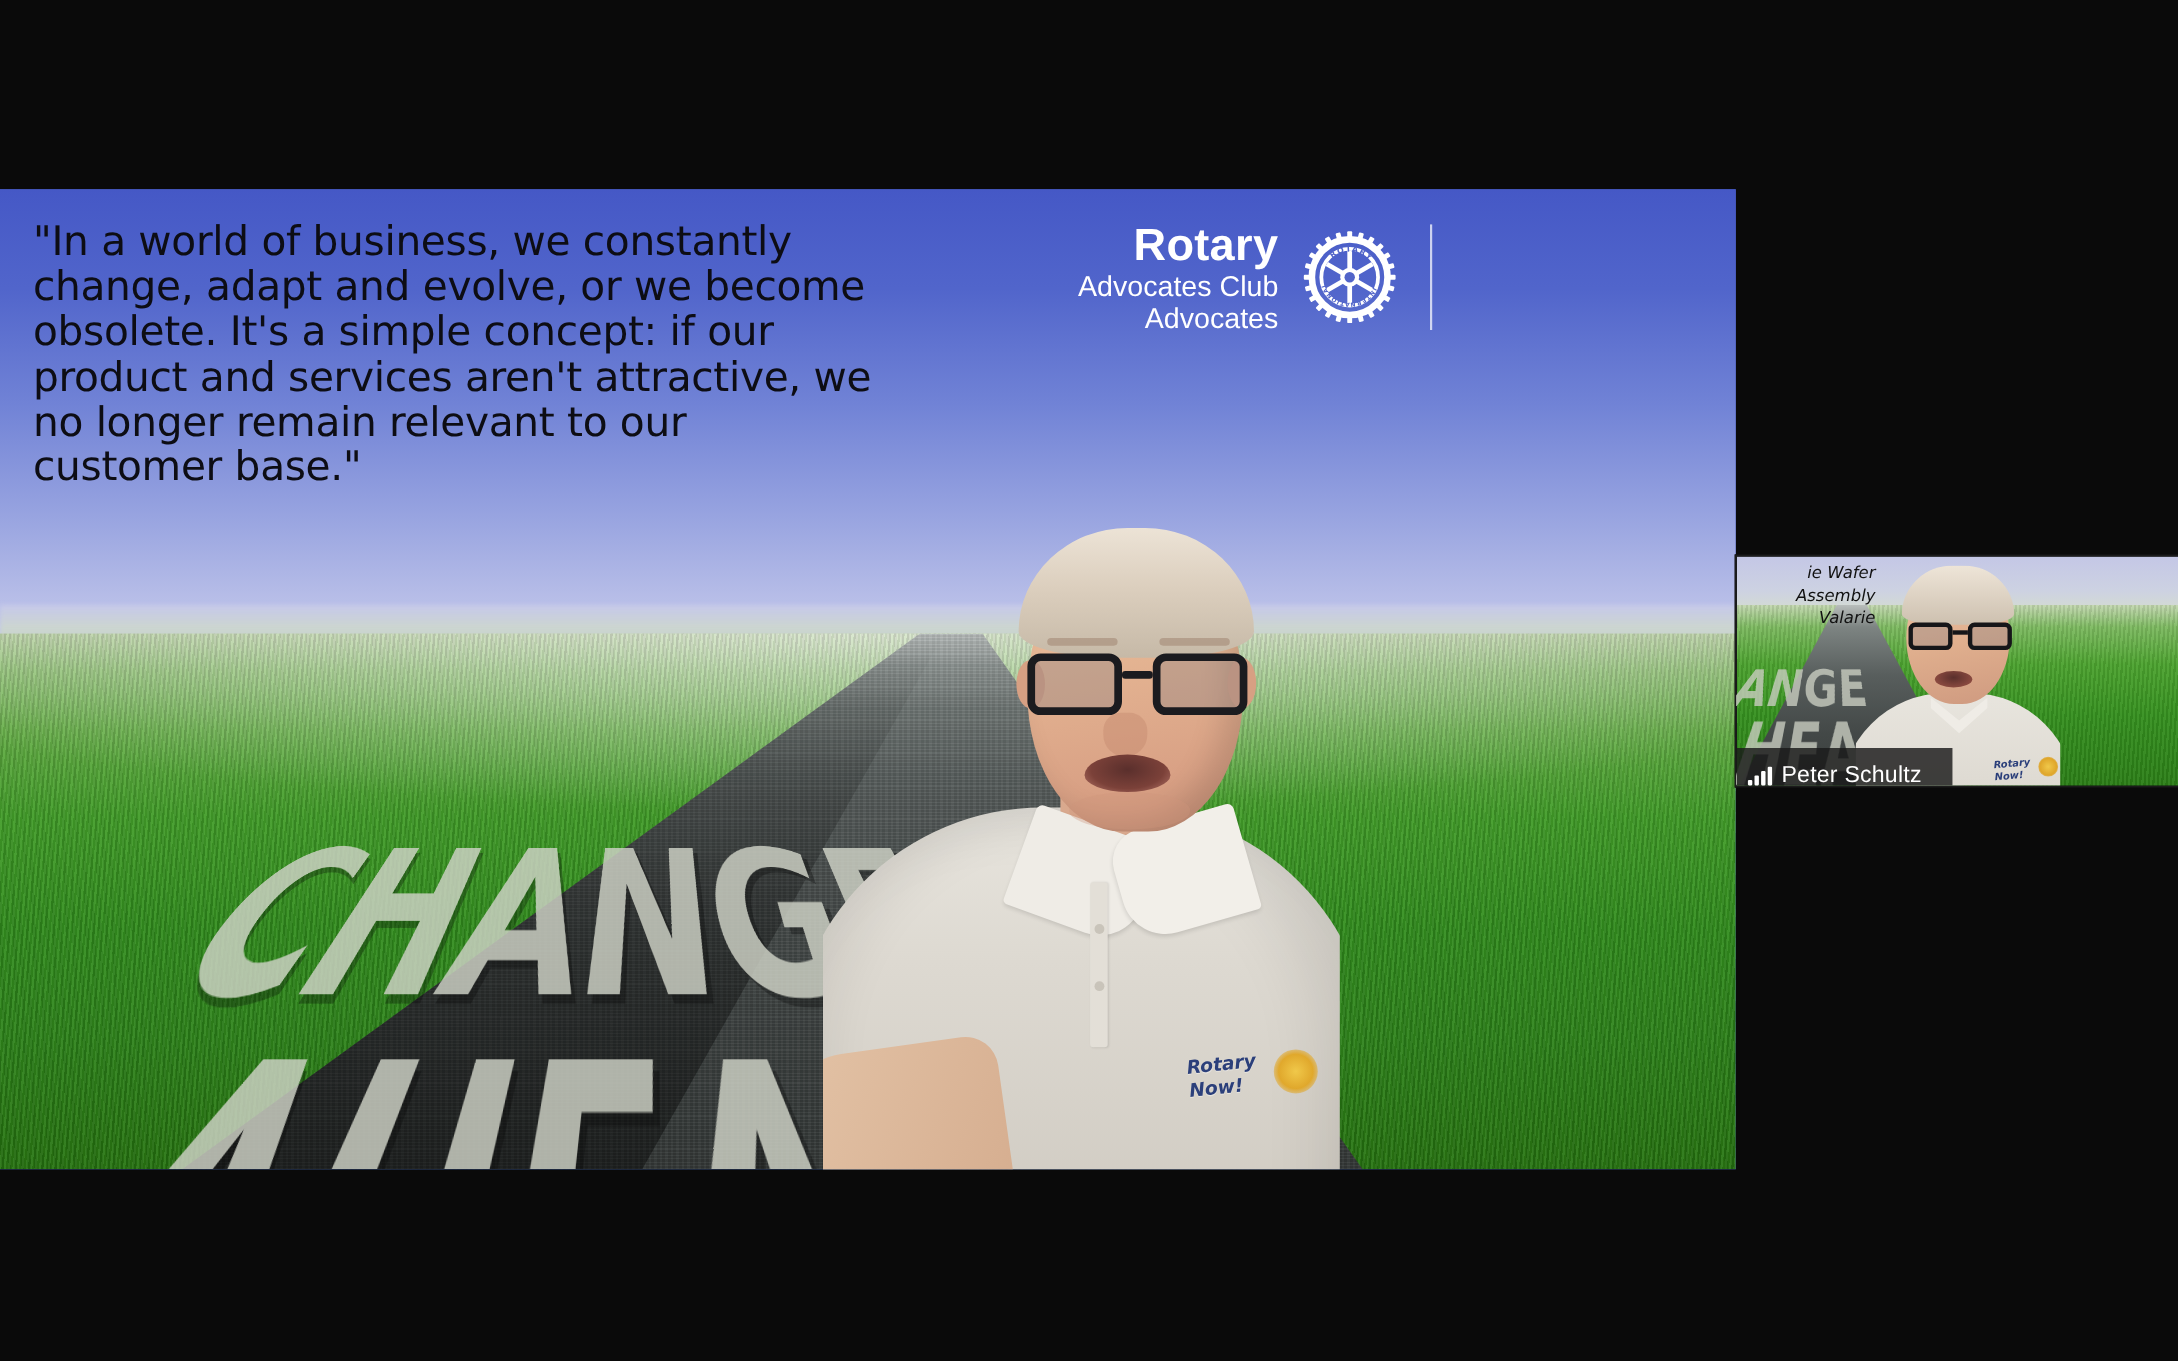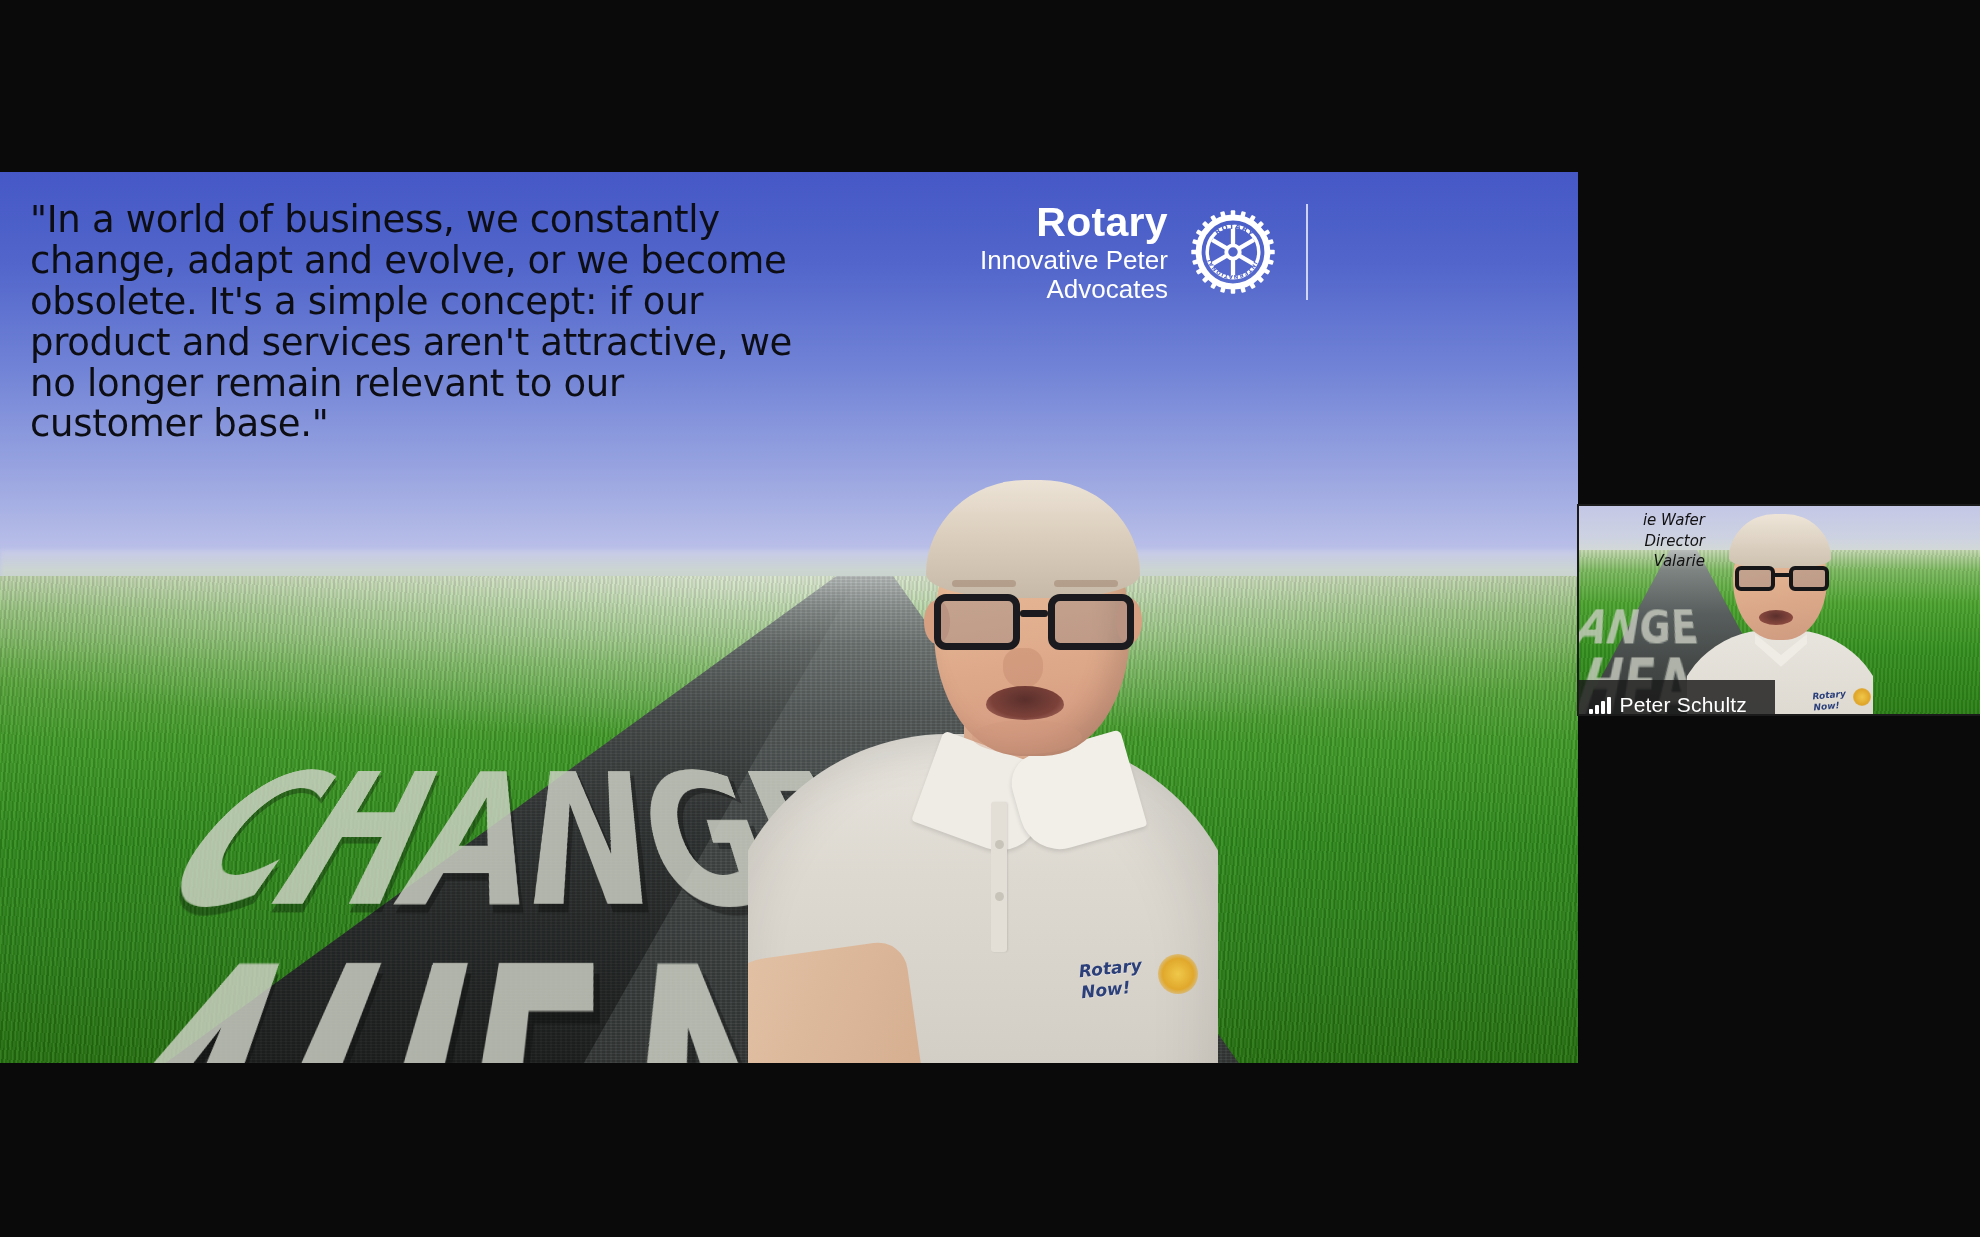--- a/index.html
+++ b/index.html
@@ -226,21 +226,21 @@
     </div>
 
     <div class="quote">"In a world of business, we constantly change, adapt and evolve, or we become obsolete.  It's a simple concept: if our product and services aren't attractive, we no longer remain relevant to our customer base."</div>
 
     <div class="attrib">
     </div>
 
     <div class="brandbar">
       <div class="rotary-words">
         <div class="rw1">Rotary</div>
-        <div class="rw2">Innovative Peter</div>
+        <div class="rw2">Advocates Club</div>
         <div class="rw3">Advocates</div>
       </div>
 
       <div class="wheel">
         <svg viewBox="0 0 100 100" width="86" height="86" aria-hidden="true">
           <defs>
             <path id="arcTop" d="M50,50 m-27,0 a27,27 0 0 1 54,0" fill="none"></path>
             <path id="arcBot" d="M50,50 m27,0 a27,27 0 0 1 -54,0" fill="none"></path>
           </defs>
           <g fill="#ffffff">
@@ -371,21 +371,21 @@
     </div>
   </div>
 
   <div id="pip">
     <div class="pip-sky"></div>
     <div class="pip-grass"></div>
     <div class="pip-road"></div>
 
     <div class="pip-text">
       <div>ie Wafer</div>
-      <div>Director</div>
+      <div>Assembly</div>
       <div>Valarie</div>
     </div>
 
     <div class="pip-roadword">
       <div>ANGE</div>
       <div>HEA</div>
     </div>
 
     <div class="pip-speaker">
       <div class="pip-body"></div>

